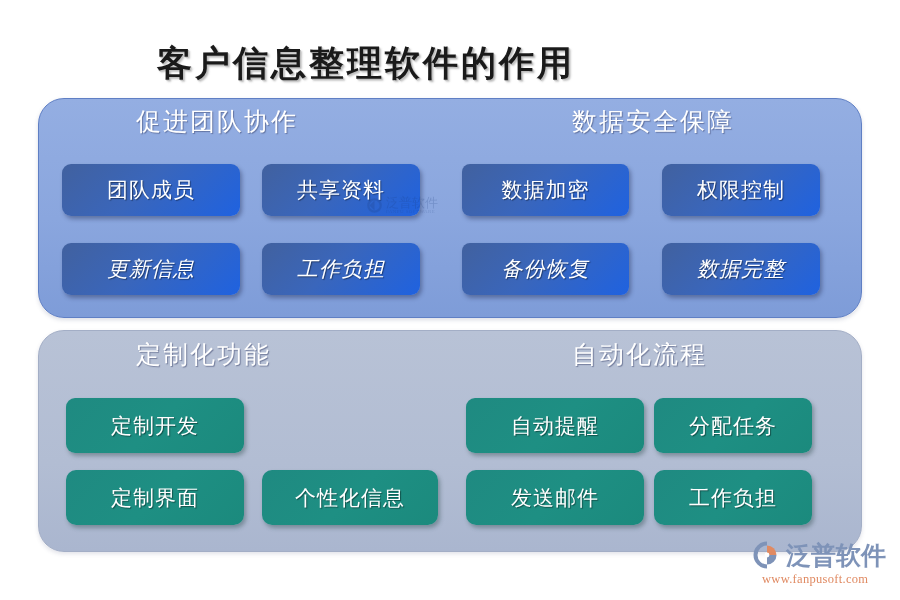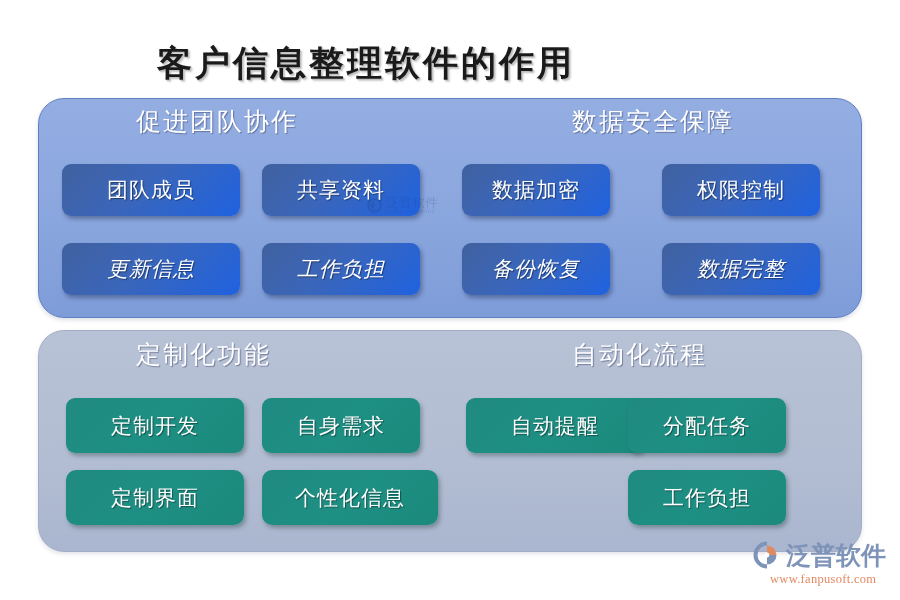--- a/index.html
+++ b/index.html
@@ -95,26 +95,26 @@
   .chip-blue {
     background: linear-gradient(135deg, #41619f 0%, #3a66bb 45%, #1f62e0 100%);
     box-shadow: 2px 3px 4px rgba(40,50,90,0.45);
   }
   .chip-green {
     background: linear-gradient(135deg, #1f8a81 0%, #1e8f83 50%, #1b8a7d 100%);
     box-shadow: 2px 3px 4px rgba(40,70,70,0.40);
   }
   .col1 { left: 62px;  width: 178px; }
   .col2 { left: 262px; width: 158px; }
-  .col3 { left: 462px; width: 148px; }
+  .col3 { left: 462px; width: 167px; border-radius: 8px; }
   .col4 { left: 662px; width: 158px; }
   .colg1 { left: 66px;  width: 178px; }
   .colg2 { left: 262px; width: 158px; }
   .colg3 { left: 466px; width: 178px; }
-  .colg4 { left: 628px; width: 158px; }
+  .colg4 { left: 654px; width: 158px; }
 
   
   .rowA { top: 164px; height: 52px; }
   .rowB { top: 243px; height: 52px; font-style: italic; }
   .rowC { top: 398px; height: 55px; font-family: Liberation Mono, monospace; }
   .rowD { top: 470px; height: 55px; border-radius: 10px; }
 
   
   .watermark-center {
     position: absolute;
@@ -169,21 +169,21 @@
     letter-spacing: 0px;
     line-height: 1;
     white-space: nowrap;
     font-family: "Liberation Serif", "DejaVu Serif", serif;
   }
   .brand-url {
     font-size: 12.5px;
     color: #e08a62;
     letter-spacing: 0.3px;
     margin-top: 2px;
-    margin-left: 18px;
+    margin-left: 10px;
     white-space: nowrap;
     font-family: "Liberation Serif", "DejaVu Serif", serif;
   }
 </style>
 </head>
 <body>
 
 <div class="canvas">
 
   <div class="page-title">客户信息整理软件的作用</div>
@@ -213,26 +213,26 @@
       <div class="wm-sub">FANPU SOFTWARE</div>
     </div>
   </div>
 
   <div class="panel panel-grey"></div>
 
   <div class="section-title st-left" style="top:338px">定制化功能</div>
   <div class="section-title st-right" style="top:338px">自动化流程</div>
 
   <div class="chip chip-green colg1 rowC">定制开发</div>
-  <div class="chip chip-green colg2 rowC">自身需求</div>
   <div class="chip chip-green colg3 rowC">自动提醒</div>
   <div class="chip chip-green colg4 rowC">分配任务</div>
 
   <div class="chip chip-green colg1 rowD">定制界面</div>
   <div class="chip chip-green colg2 rowD" style="width:176px">个性化信息</div>
+  <div class="chip chip-green colg3 rowD">发送邮件</div>
   <div class="chip chip-green colg4 rowD">工作负担</div>
 
   <div class="brand">
     <div class="brand-row">
       <div class="brand-mark">
         <svg width="30" height="30" viewBox="0 0 30 30">
           <path d="M15 1.5 A13.5 13.5 0 0 0 15 28.5 L15 24.5 A9.5 9.5 0 0 1 15 5.5 Z" fill="#7e93b8"></path>
           <path d="M15 5.5 A9.5 9.5 0 0 1 24.5 15 L15 15 Z" fill="#e08a62"></path>
           <path d="M24.5 15 A9.5 9.5 0 0 1 15 24.5 L15 15 Z" fill="#7e93b8"></path>
           <circle cx="15" cy="15" r="2.4" fill="#ffffff"></circle>

